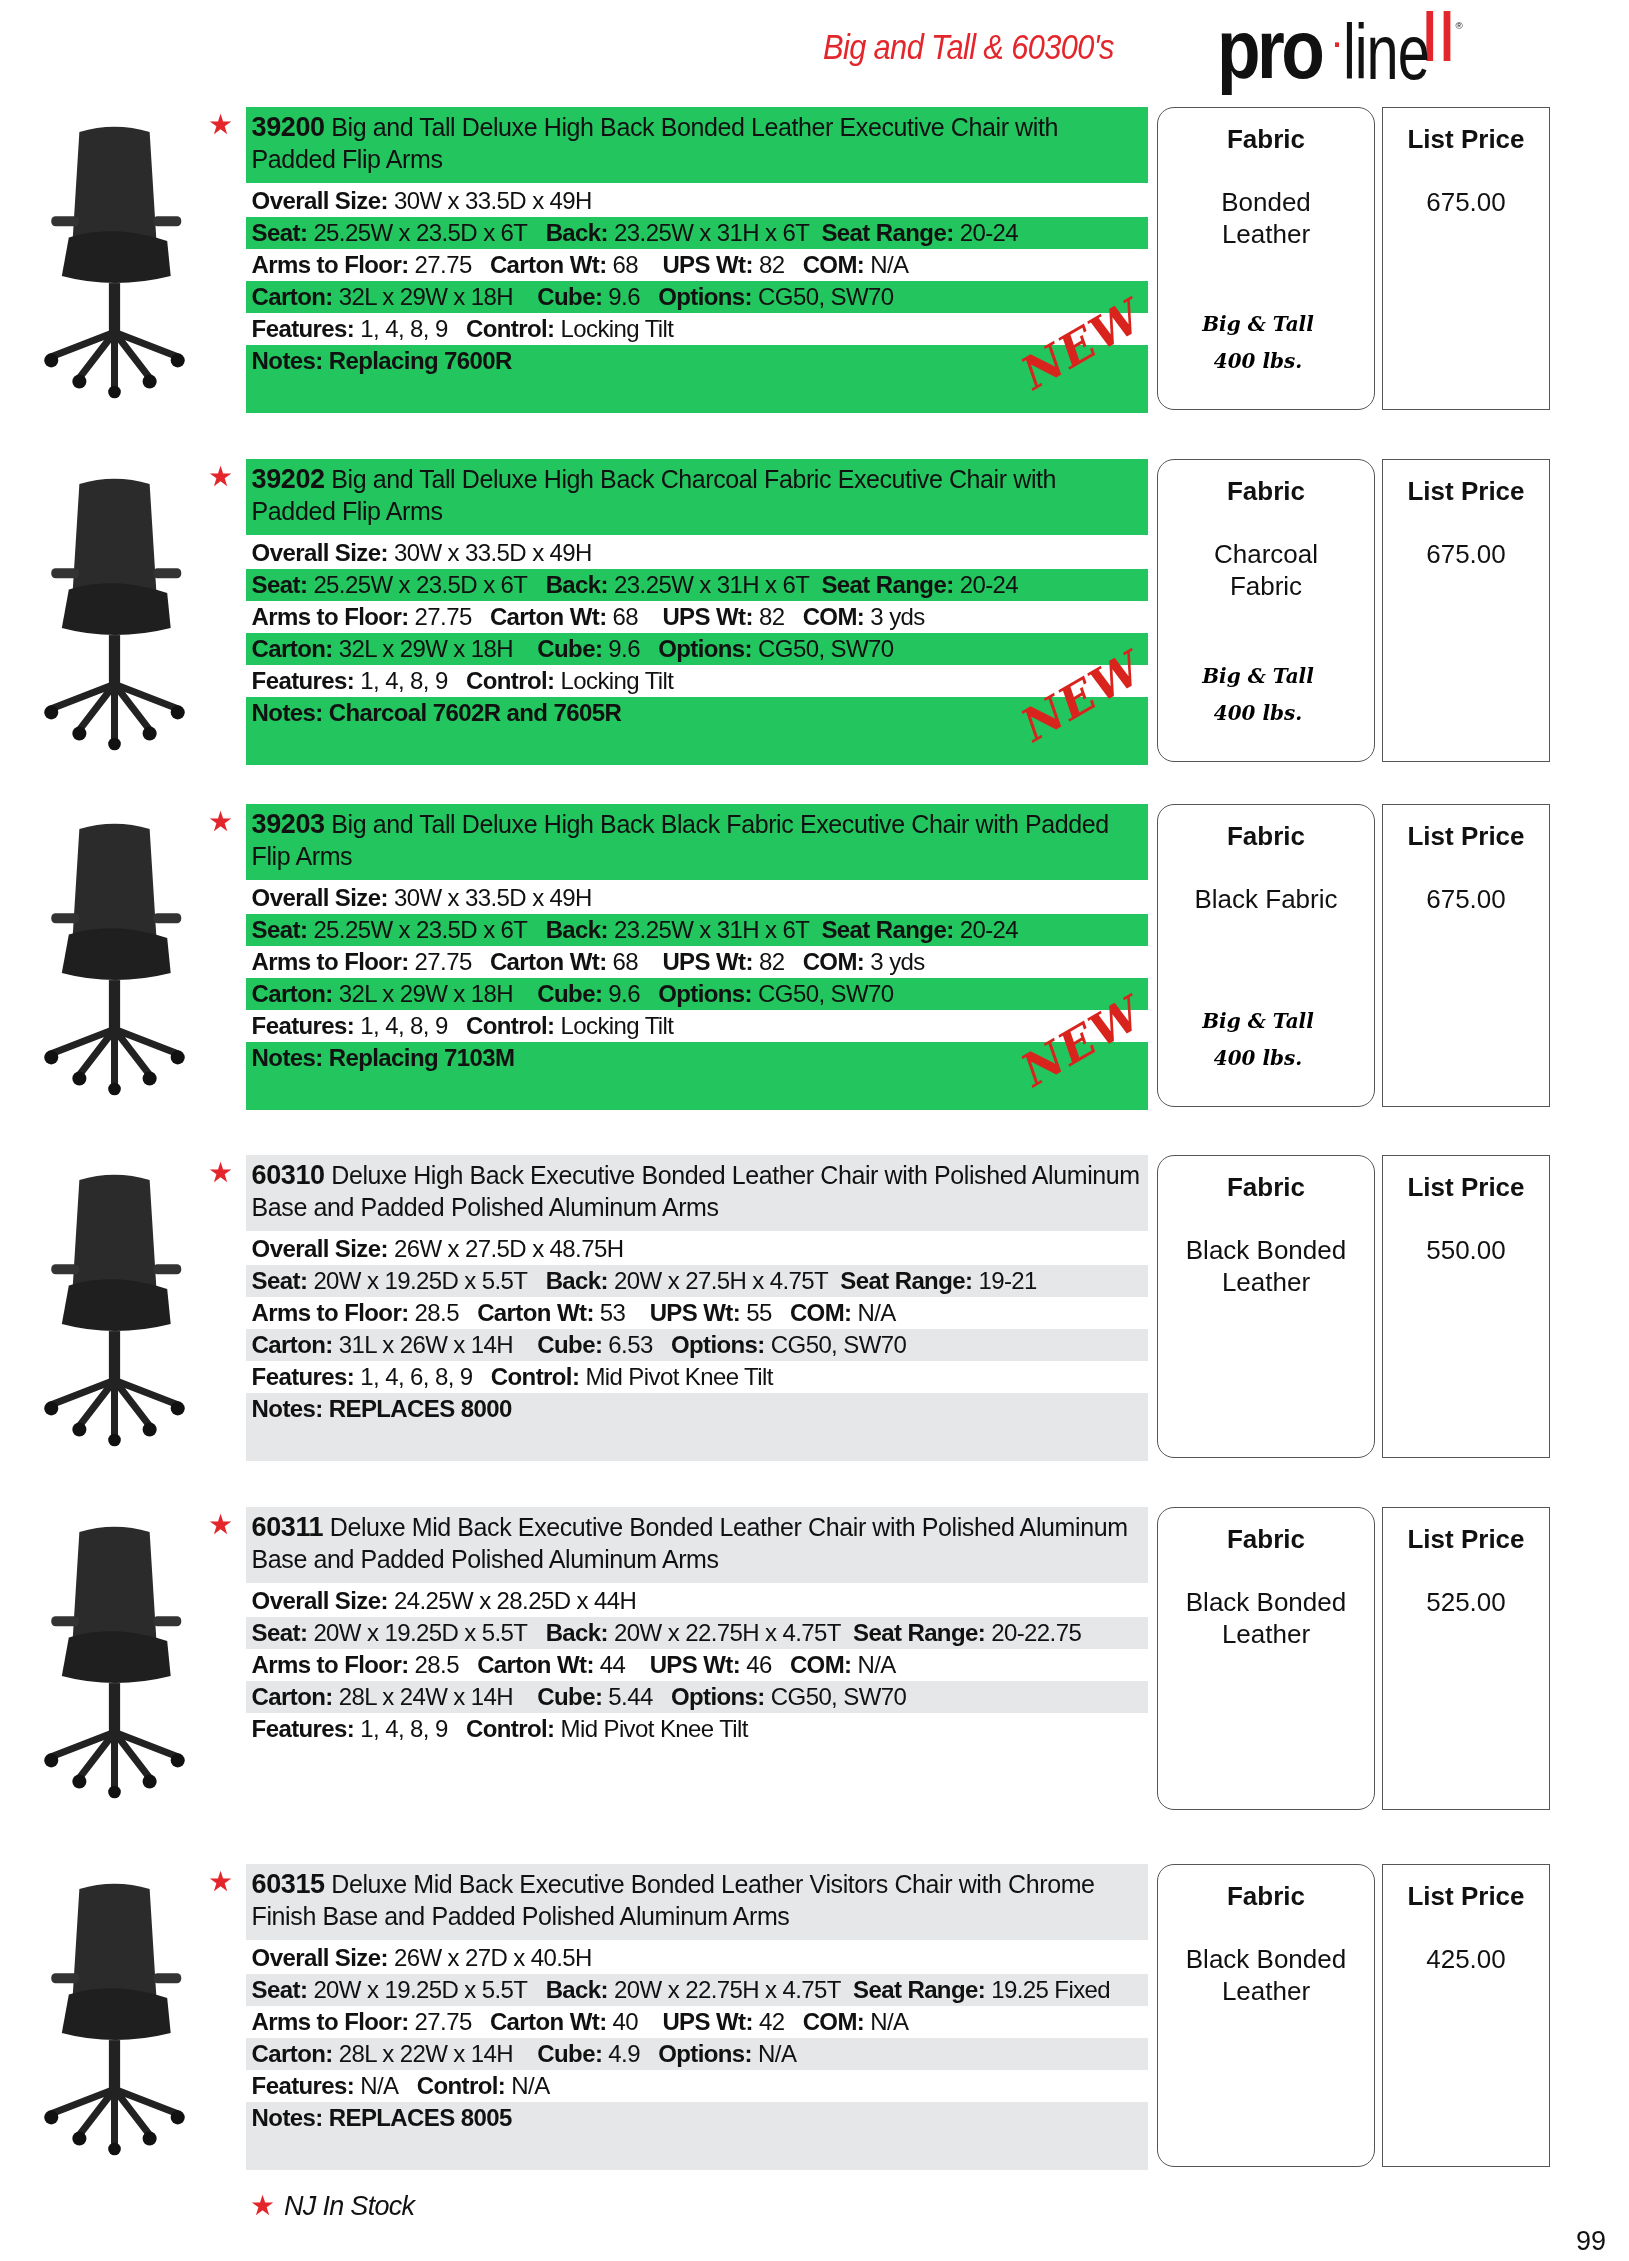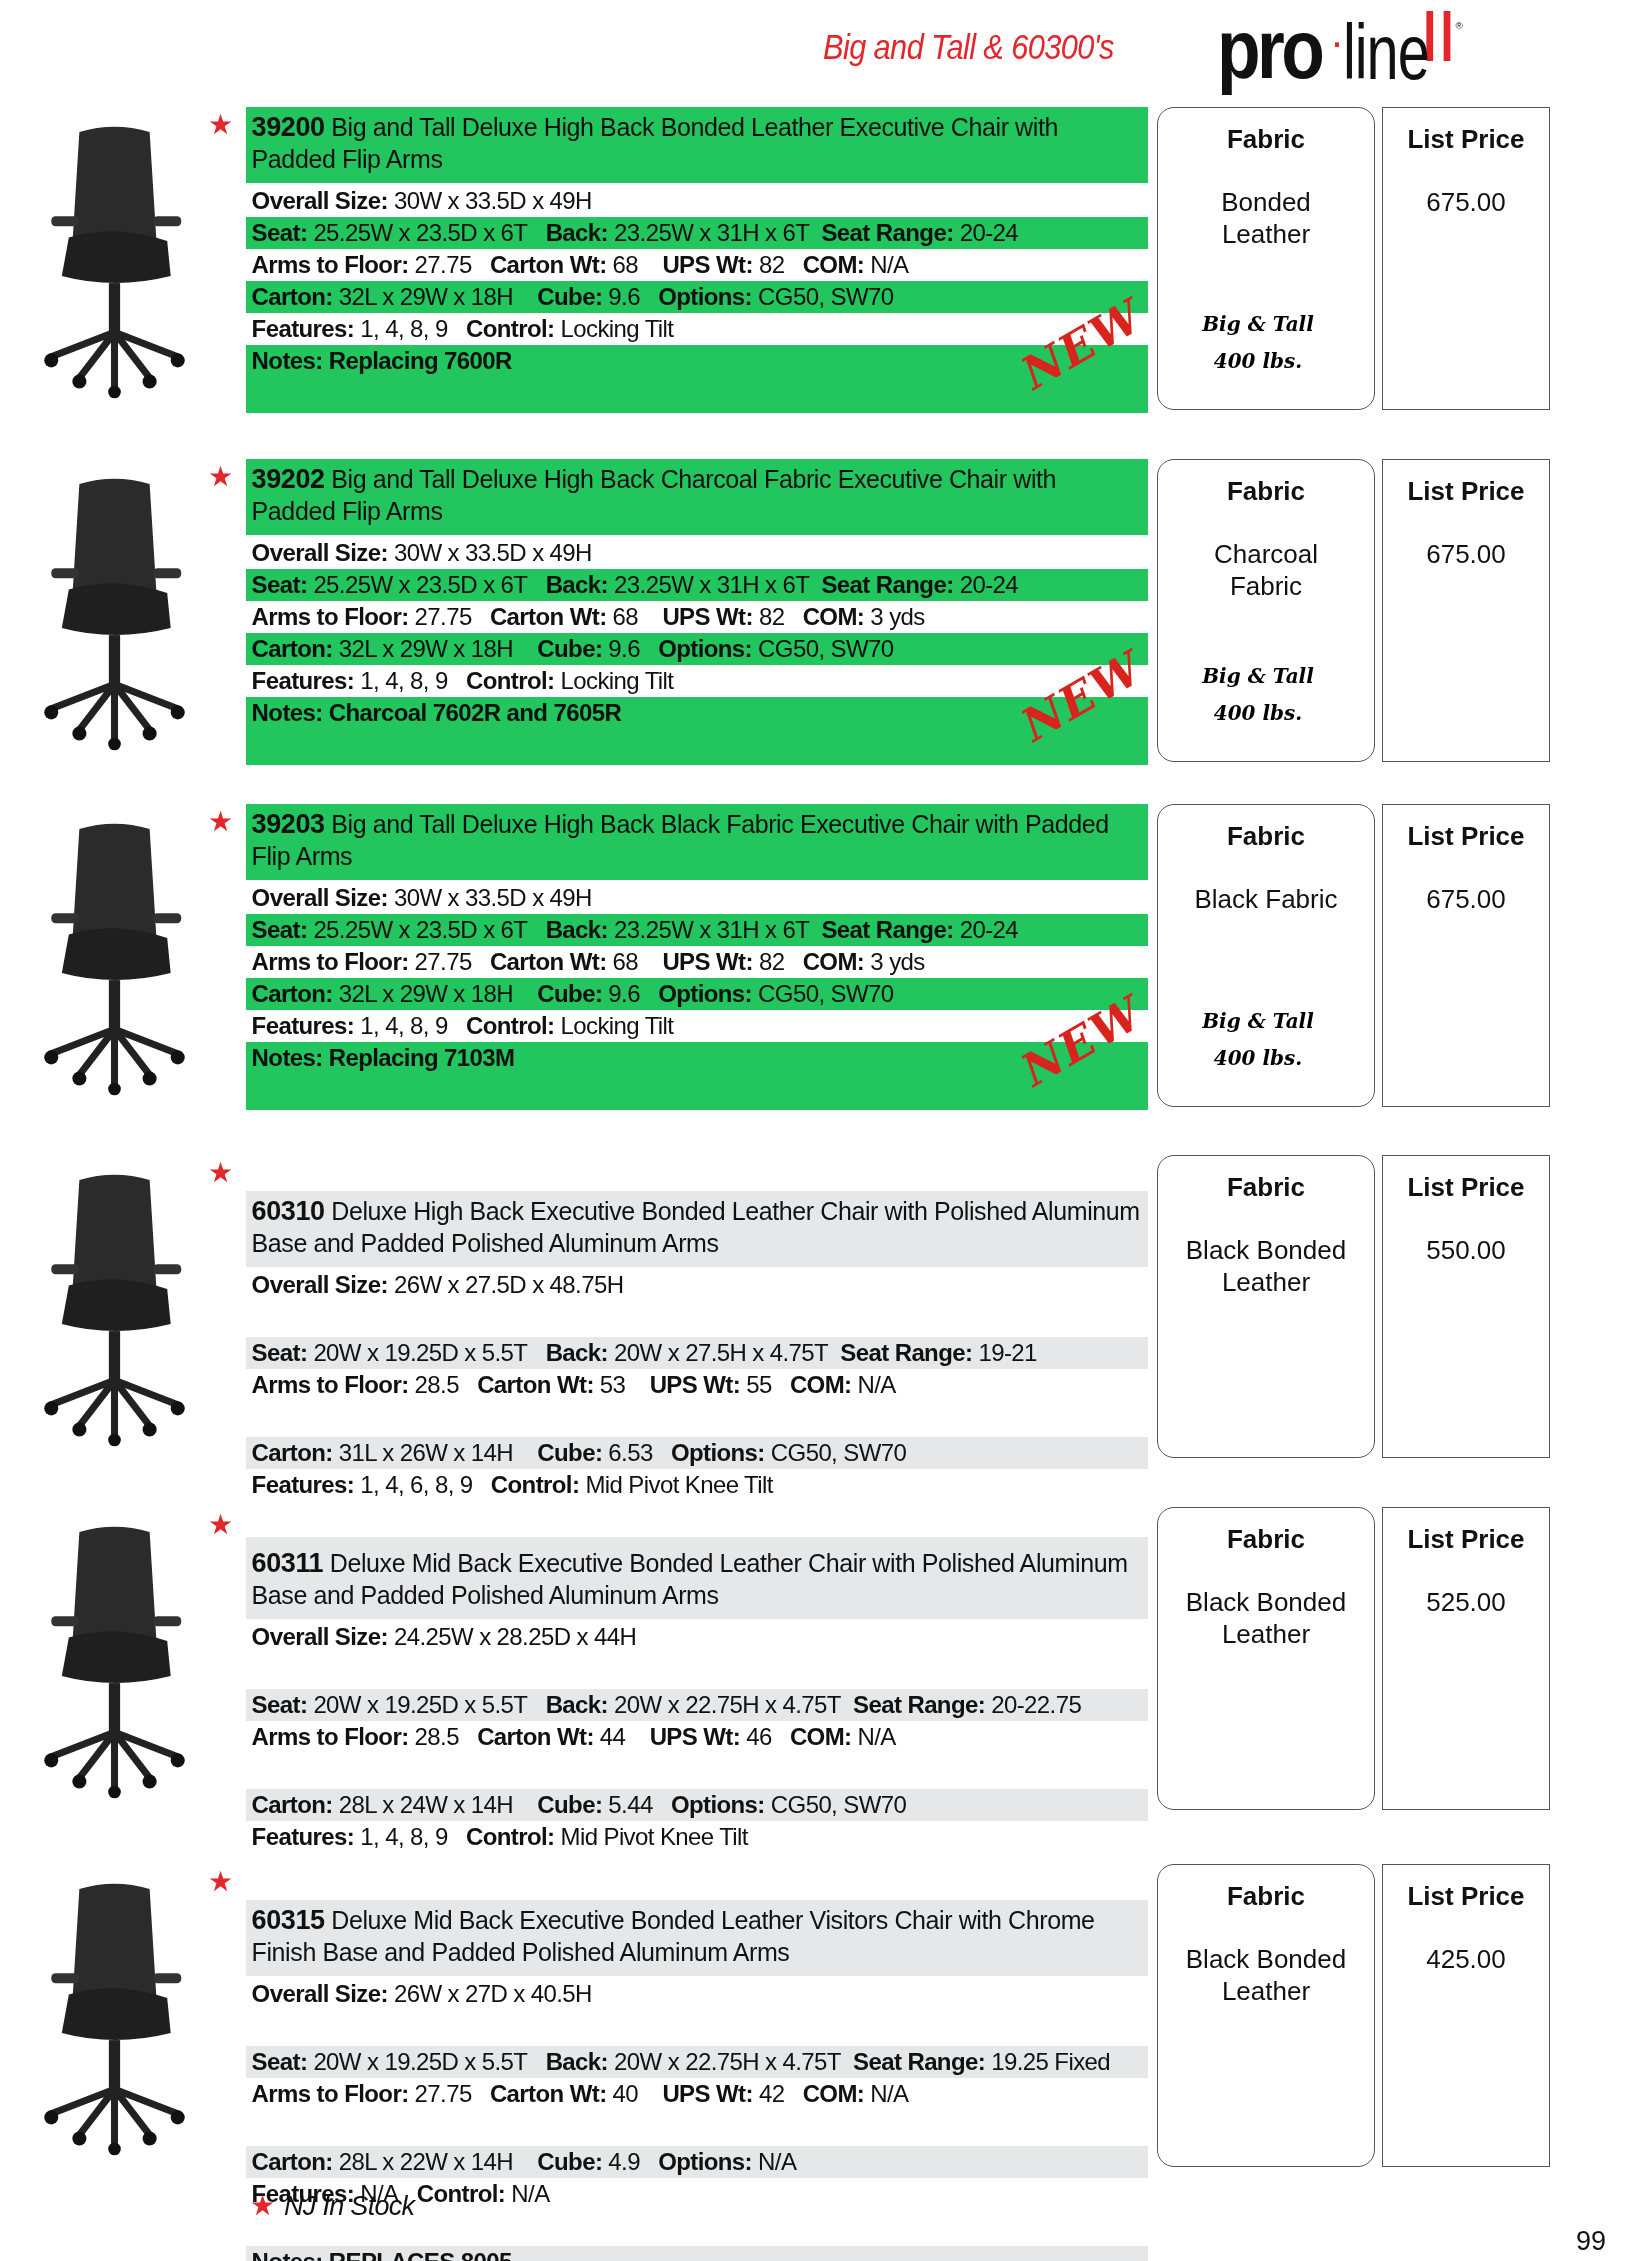--- a/index.html
+++ b/index.html
@@ -15,21 +15,21 @@
   .product { position:absolute; left:0; width:1629px; height:310px; }
   .photo { position:absolute; left:14px; top:0; width:201px; height:303px; display:flex; align-items:center; justify-content:center; }
   .star { position:absolute; left:208px; top:4.2px; color:#e3262b; font-size:28px; line-height:1; }
   .info { position:absolute; left:246px; top:0; width:902px; }
   .title-band { padding:4.2px 7px 7px 5.6px; font-size:25px; line-height:32px; height:65px; letter-spacing:-0.4px; transform-origin:left; }
   .title-band .sku { font-weight:bold; font-size:27px; }
   .spec { height:32px; line-height:32px; font-size:24px; padding-left:5.6px; letter-spacing:-0.6px; white-space:nowrap; }
   .spec b { font-weight:bold; font-family:"Liberation Sans", sans-serif; }
   .notes-band { height:68px; line-height:32px; font-size:24px; padding-left:5.6px; font-weight:bold; letter-spacing:-0.6px; }
   .shade-pink { background:#22c55e; }
-  .shade-gray { background:#e6e7e8;margin-top:36px; }
+  .shade-gray { background:#e6e7e8; }
   .gap { height:1.4px; }
   .box { position:absolute; top:0; height:303px; border:1.4px solid #555; background:#fff; text-align:center; box-sizing:border-box; }
   .box-fabric { left:1157px; width:218px;border-radius:17px; }
   .box-price { left:1382px; width:168px; }
   .box-head { font-weight:bold; font-size:26px; margin-top:15.5px; }
   .box-val { font-size:26px; margin-top:31px; line-height:32px; white-space:pre-line; }
   .bt { position:absolute; left:0; right:16px; top:198px; color:#000000; font-family:"DejaVu Serif", serif; font-weight:bold; font-style:italic; font-size:20px; line-height:37px; white-space:pre-line; }
   .new-stamp { position:absolute; left:1017px; top:211px; color:#d9241e; font-family:"DejaVu Serif", serif; font-weight:bold; font-style:italic; font-size:45px; transform:rotate(-30deg); letter-spacing:1.4px; }
   .footer-star { position:absolute; left:250px; top:2189px; color:#e3262b; font-size:28px; }
   .footer-text { position:absolute; left:284px; top:2191px; font-size:27px; font-style:italic; letter-spacing:-0.7px; }

